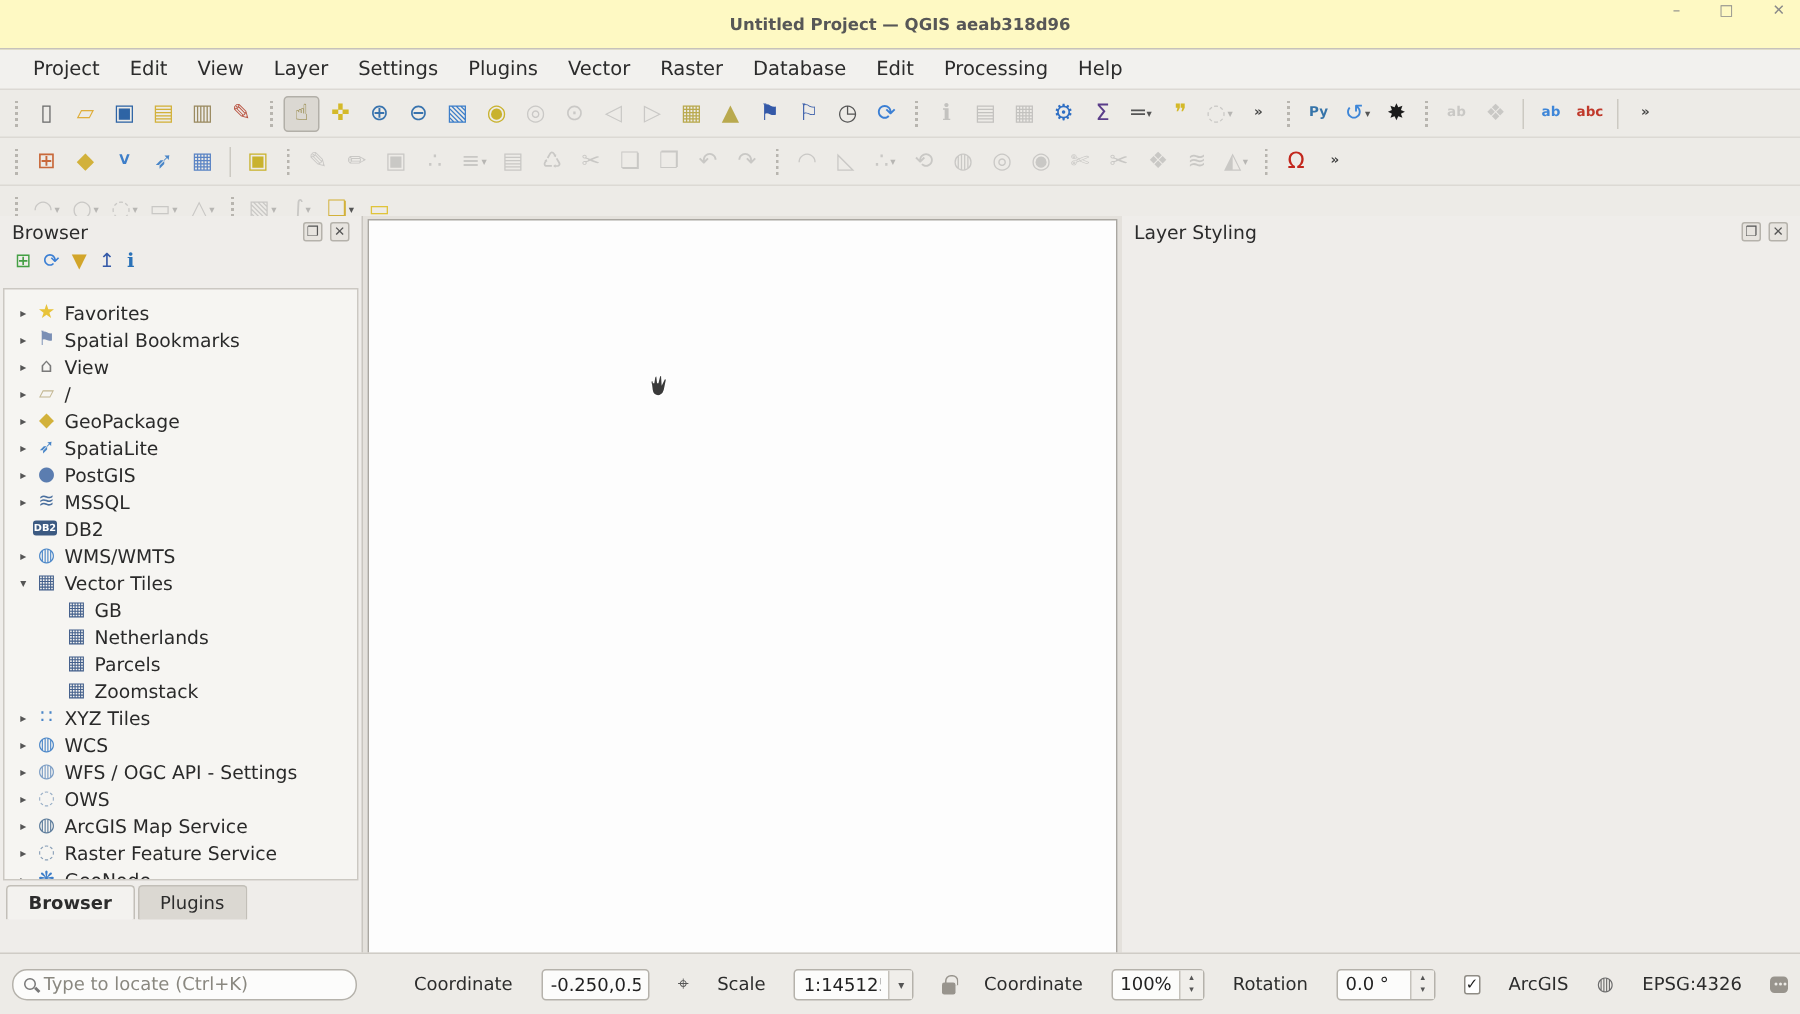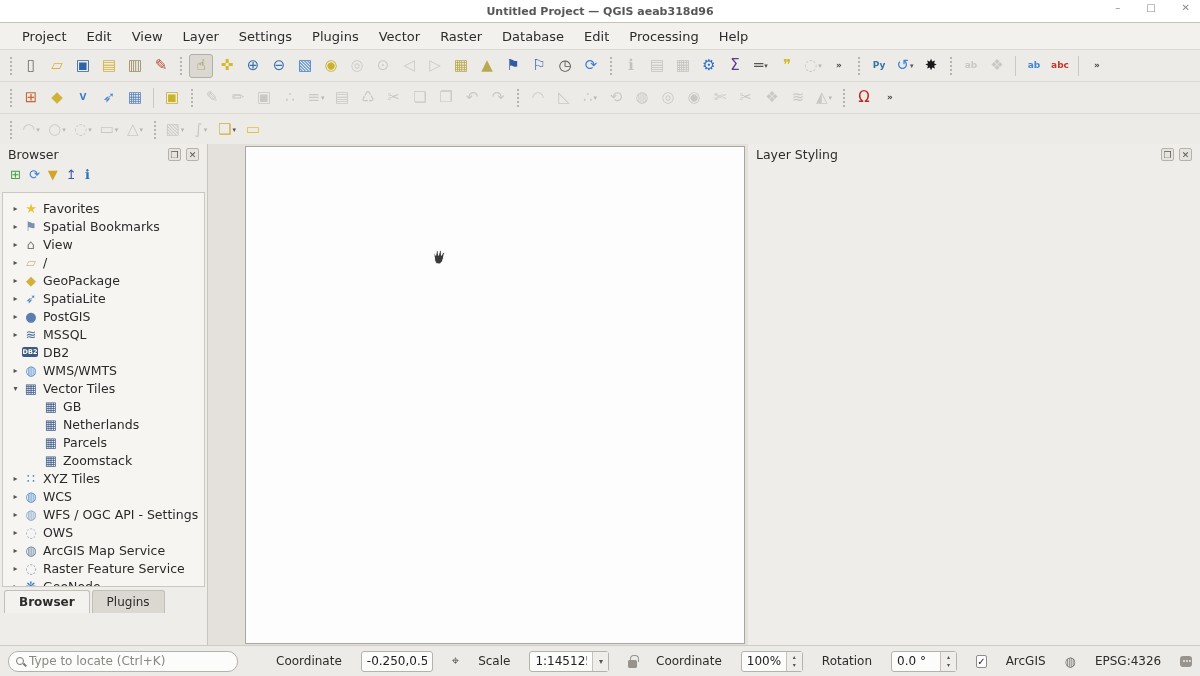--- a/index.html
+++ b/index.html
@@ -1,18 +1,18 @@
 <!DOCTYPE html>
 <html><head>
 <meta charset="utf-8">
 <style>
   *{box-sizing:border-box;margin:0;padding:0}
   body{width:1200px;height:676px;overflow:hidden;font-family:"DejaVu Sans","Liberation Sans",sans-serif;background:#edebe7;position:relative}
   
-  .titlebar{height:23px;background:#ffffff;border-bottom:1px solid #c6c2bb;display:flex;align-items:center;justify-content:center;position:relative}
+  .titlebar{height:33px;background:#fef9c3;border-bottom:1px solid #c6c2bb;display:flex;align-items:center;justify-content:center;position:relative}
   .title{font-size:11px;font-weight:bold;color:#575757}
   .win-controls{position:absolute;right:10px;top:1px;display:flex;gap:26px;color:#8a8a8a;font-size:10px;line-height:14px}
   .win-controls span{cursor:default}
   
   .menubar{height:27px;background:#f2f1ee;border-bottom:1px solid #dcd9d4;display:flex;align-items:center;padding-left:12px}
   .menu-item{font-size:13px;color:#2c2c2c;padding:3px 10px;border-radius:3px}
   
   .toolbar{height:32px;background:#edebe7;border-bottom:1px solid #dcd9d4;display:flex;align-items:center;padding:0 4px}
   .tb-handle{width:6px;height:18px;margin:0 4px;background:repeating-linear-gradient(to bottom,#b8b5af 0 2px,transparent 2px 4px);border-left:2px solid transparent;border-right:2px solid transparent;background-clip:content-box}
   .tb-sep{width:1px;height:20px;background:#ccc9c2;margin:0 5px}
@@ -23,41 +23,41 @@
   .tb-glyph.txt{font-size:9px;font-weight:bold;letter-spacing:0}
   .tb-dd{font-size:7px;color:#555;margin-left:1px}
   
   .main{position:absolute;top:144px;left:0;right:0;bottom:31px;background:#e4e1dc}
   .panel{position:absolute;background:#efedea}
   .panel-head{display:flex;align-items:center;padding:3px 8px 1px 8px}
   .panel-title{font-size:12.5px;color:#2c2c2c}
   .panel-btns{margin-left:auto;display:flex;gap:5px}
   .panel-btns span{font-size:9px;color:#555;border:1px solid #b5b2ab;background:#e7e4df;width:13px;height:13px;display:flex;align-items:center;justify-content:center;border-radius:2px}
   
-  #browser-panel{left:0;top:0;width:208px;bottom:0;border-right:1px solid #c9c6c0}
+  #browser-panel{left:0;top:0;width:242px;bottom:0;border-right:1px solid #c9c6c0}
   .browser-tools{display:flex;align-items:center;gap:8px;padding:4px 10px 3px 10px}
   .browser-tools .tool{font-size:13px}
   .tree{position:absolute;left:2px;right:2px;top:48px;bottom:58px;background:#f6f5f2;border:1px solid #cbc8c2;overflow:hidden;padding-top:6px}
   .tree-row{display:flex;align-items:center;height:18px;font-size:12.5px;color:#2a2a2a;padding-left:6px;white-space:nowrap}
   .tree-arrow{width:13px;font-size:8px;color:#555;text-align:center;flex:none}
   .tree-icon{width:18px;text-align:center;font-size:13px;flex:none;line-height:1}
   .tree-icon.chip{font-size:6.5px;font-weight:bold;color:#fff;background:#3c5a82;border-radius:2px;width:16px;padding:1.5px 0;margin-right:2px}
   .tree-label{padding-left:3px}
   .indent1{padding-left:26px}
   .tabs{position:absolute;left:0;bottom:32px;display:flex;align-items:flex-end;height:24px;padding-left:4px}
   .tab{font-size:12px;color:#2c2c2c;padding:4px 14px;border:1px solid #c2bfb8;border-bottom:none;background:#dbd8d2;border-radius:3px 3px 0 0;margin-right:2px}
   .tab.active{background:#f3f2ef;font-weight:bold}
   
   #map-canvas{position:absolute;left:245px;top:2px;width:500px;height:498px;background:#fdfdfd;border:1px solid #aaa7a1}
   #pan-cursor{position:absolute;left:185px;top:102px}
   
   #styling-panel{left:748px;top:0;right:0;bottom:0}
   .styling-msg{position:absolute;top:252px;left:0;right:0;text-align:center;font-size:12.5px;color:#3a3a3a}
   
-  .statusbar{position:absolute;left:0;right:0;bottom:0;height:31px;background:#edebe7;border-top:1px solid #cfccc6;display:flex;align-items:center;padding:0 8px;gap:19px}
+  .statusbar{position:absolute;left:0;right:0;bottom:0;height:41px;background:#edebe7;border-top:1px solid #cfccc6;display:flex;align-items:center;padding:0 8px;gap:19px}
   .locate{width:230px;height:21px;background:#fcfcfb;border:1px solid #b5b2ab;border-radius:10px;display:flex;align-items:center;padding:0 7px;gap:5px;flex:none}
   .locate input{border:none;outline:none;background:transparent;font-size:12px;color:#333;width:100%;font-family:inherit}
   .locate input::placeholder{color:#8a8880}
   .mag-icon{width:8px;height:8px;border:1.5px solid #777;border-radius:50%;position:relative;flex:none}
   .mag-icon::after{content:"";position:absolute;width:4px;height:1.5px;background:#777;transform:rotate(45deg);right:-4px;bottom:-1px}
   .sb-label{font-size:12px;color:#2c2c2c;white-space:nowrap}
   .sb-input{height:21px;background:#fcfcfb;border:1px solid #b5b2ab;border-radius:3px;font-size:12px;color:#222;padding:0 5px;font-family:inherit;outline:none}
   .combo{display:flex;align-items:center;height:21px;background:#fcfcfb;border:1px solid #b5b2ab;border-radius:3px}
   .combo input{border:none;background:transparent;outline:none;font-size:12px;padding:0 5px;font-family:inherit;color:#222}
   .combo .dd,.spin{border-left:1px solid #c5c2bb;height:100%;display:flex;flex-direction:column;align-items:center;justify-content:center;width:16px;background:#f0eeea;color:#555}

